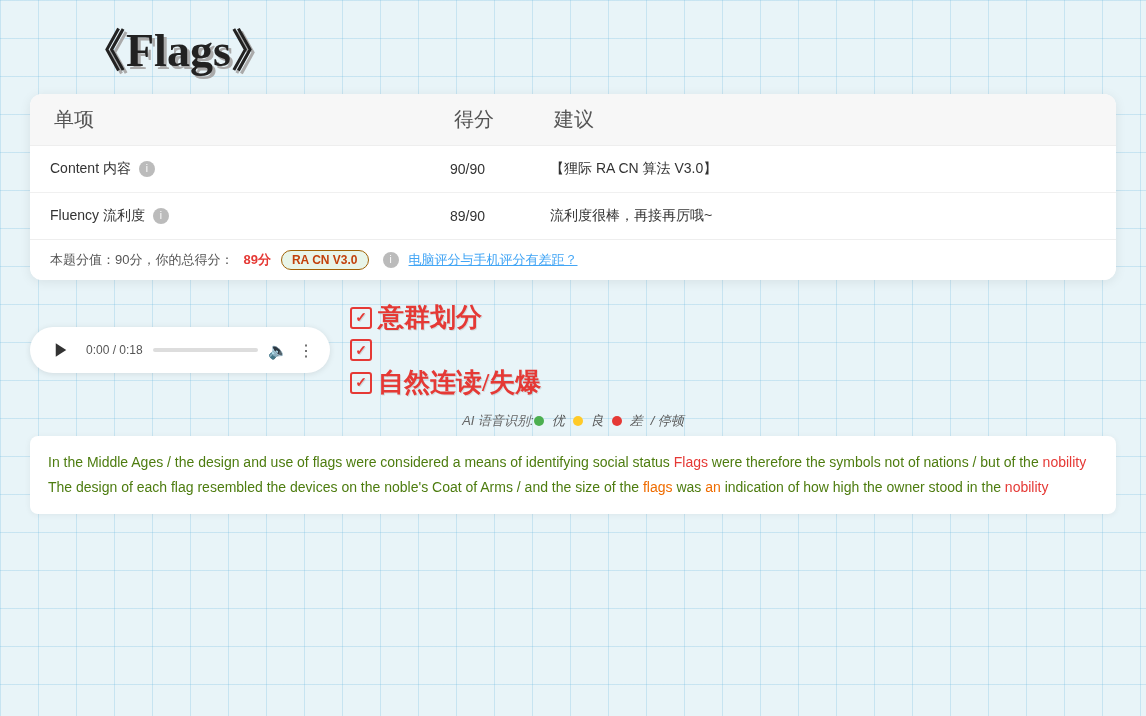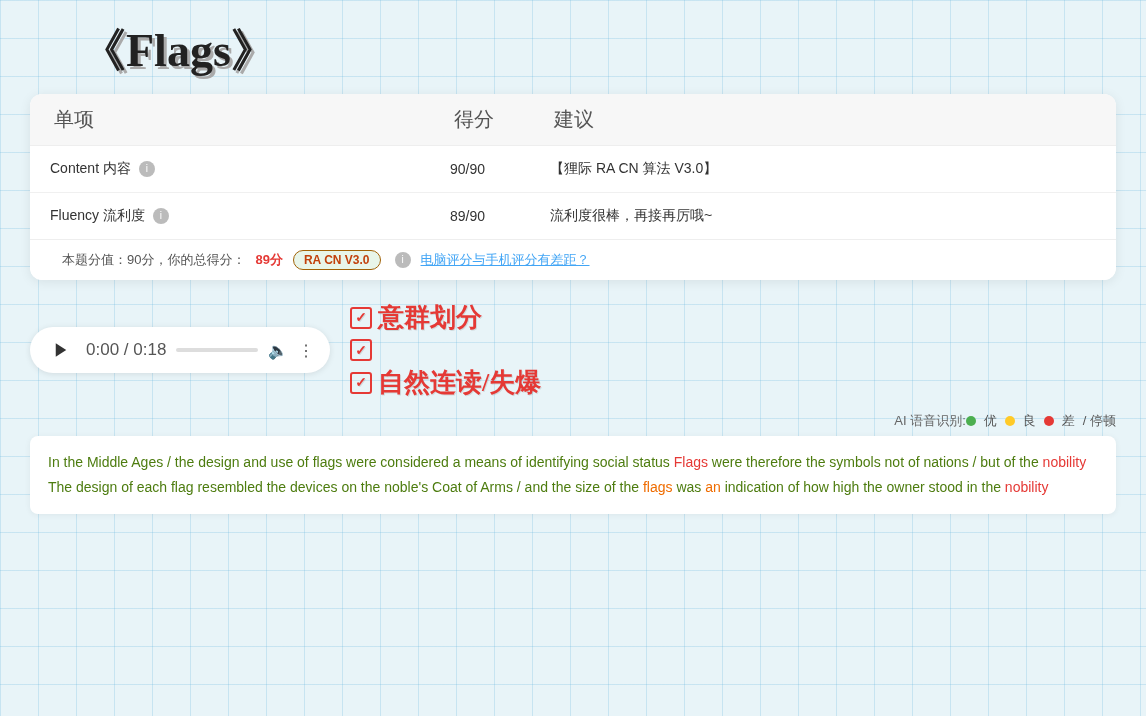--- a/index.html
+++ b/index.html
@@ -122,21 +122,21 @@
       margin-left: 4px;
       cursor: pointer;
       vertical-align: middle;
     }
 
     
     .score-footer {
       display: flex;
       align-items: center;
       gap: 10px;
-      padding: 10px 32px;
+      padding: 10px 20px;
       background: white;
       border-radius: 0 0 12px 12px;
       font-size: 13px;
       color: #555;
       border-top: 1px solid #eee;
     }
 
     .score-highlight {
       color: #e53935;
       font-weight: 700;
@@ -183,21 +183,21 @@
       height: 30px;
       display: flex;
       align-items: center;
       justify-content: center;
       cursor: pointer;
     }
 
     .play-btn svg { width: 18px; height: 18px; }
 
     .time-display {
-      font-size: 17px;
+      font-size: 12px;
       color: #555;
       white-space: nowrap;
     }
 
     .progress-bar {
       flex: 1;
       height: 4px;
       background: #ddd;
       border-radius: 2px;
       position: relative;
@@ -253,23 +253,24 @@
       flex-shrink: 0;
     }
 
     
     .ai-section {
       margin-top: 6px;
     }
 
     .ai-label-row {
       display: flex;
-      justify-content: flex-end;
+      justify-content: center;
       align-items: center;
       margin-bottom: 6px;
+      font-style: italic;
     }
 
     .ai-label {
       font-size: 13px;
       color: #666;
     }
 
     .legend {
       display: flex;
       align-items: center;

